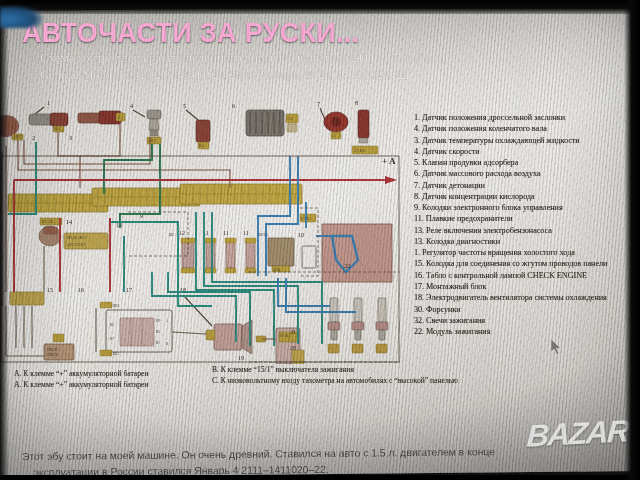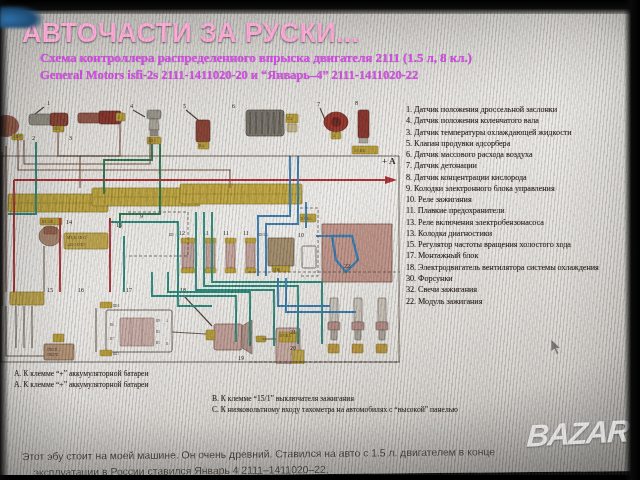--- a/index.html
+++ b/index.html
@@ -71,23 +71,23 @@
     letter-spacing: 0.3px;
     text-shadow: 0 1px 2px rgba(0,0,0,0.55);
     white-space: nowrap;
   }
 
   
   .doc-title {
     position: absolute;
     left: 40px; top: 50px;
     width: 520px;
-    color: #d946ef;
+    color: #e5e5e5;
     font-family: "Liberation Serif", serif;
-    font-weight: 700;
+    font-weight: 400;
     font-size: 13.1px;
     line-height: 16.5px;
     letter-spacing: -0.1px;
     text-shadow: 0 0 1px rgba(80,70,60,0.55);
   }
   .doc-title .l2 { font-size: 12.6px; }
 
   
   .legend {
     position: absolute;
@@ -95,34 +95,34 @@
     width: 240px;
     color: #2a2420;
     font-family: "Liberation Serif", serif;
     font-size: 8.2px;
     line-height: 11.27px;
     letter-spacing: -0.05px;
     white-space: nowrap;
     text-shadow: 0 0 0.7px rgba(110,100,90,0.6);
   }
   .legend li { list-style: none; }
-  .legend ol { margin:8px; padding:0; }
+  .legend ol { margin:16px; padding:0; }
 
   
   .footnotes-left, .footnotes-right {
     position: absolute;
     color: #2c2621;
     font-family: "Liberation Serif", serif;
     font-size: 7.6px;
     line-height: 11px;
     white-space: nowrap;
     text-shadow: 0 0 0.7px rgba(110,100,90,0.55);
   }
   .footnotes-left { left: 14px; top: 368px; }
-  .footnotes-right { left: 212px; top: 364px; margin-top: 29px; }
+  .footnotes-right { left: 212px; top: 364px; }
 
   
   .caption {
     position: absolute;
     left: 22px; bottom: 2px;
     width: 600px;
     color: #3a3531;
     font-family: "Liberation Sans", sans-serif;
     font-size: 10.4px;
     line-height: 16px;
@@ -489,30 +489,32 @@
   <div class="doc-title">
     <div class="l1">Схема контроллера распределенного впрыска двигателя 2111 (1.5 л, 8 кл.)</div>
     <div class="l2">General Motors isfi-2s 2111-1411020-20 и “Январь–4” 2111-1411020-22</div>
   </div>
 
   <div class="legend">
     <ol id="legend-ol">
         <li>1. Датчик положения дроссельной заслонки</li>
         <li>4. Датчик положения коленчатого вала</li>
         <li>3. Датчик температуры охлаждающей жидкости</li>
+        <li>4. Датчик скорости</li>
         <li>5. Клапан продувки адсорбера</li>
         <li>6. Датчик массового расхода воздуха</li>
         <li>7. Датчик детонации</li>
         <li>8. Датчик концентрации кислорода</li>
         <li>9. Колодки электронного блока управления</li>
-        <li>10. Реле зажигания</li>
         <li>11. Плавкие предохранители</li>
         <li>13. Реле включения электробензонасоса</li>
         <li>13. Колодка диагностики</li>
-        <li>15. Регулятор частоты вращения холостого хода</li>
+        <li>1. Регулятор частоты вращения холостого хода</li>
+        <li>15. Колодка для соединения со жгутом проводов панели</li>
+        <li>16. Табло с контрольной лампой CHECK ENGINE</li>
         <li>17. Монтажный блок</li>
         <li>18. Электродвигатель вентилятора системы охлаждения</li>
         <li>30. Форсунки</li>
         <li>32. Свечи зажигания</li>
         <li>22. Модуль зажигания</li>
       </ol>
   </div>
 
   <div class="footnotes-left">
     <div>А. К клемме “+” аккумуляторной батареи</div>

